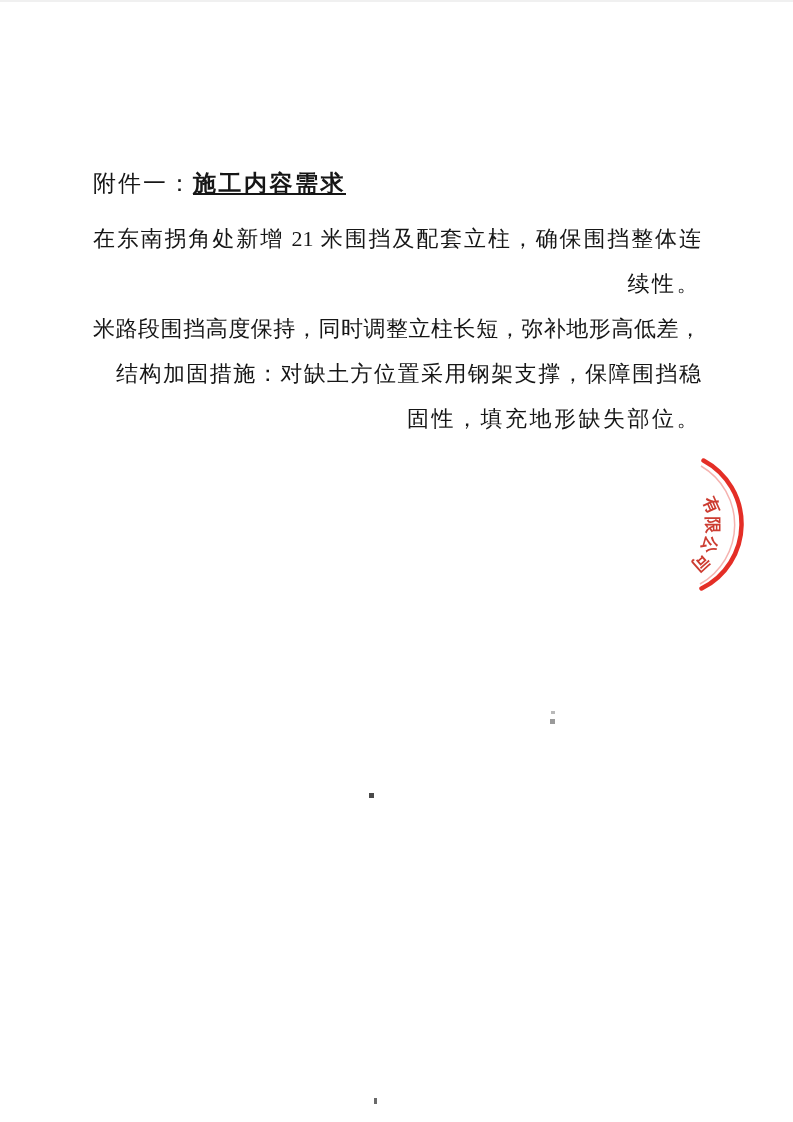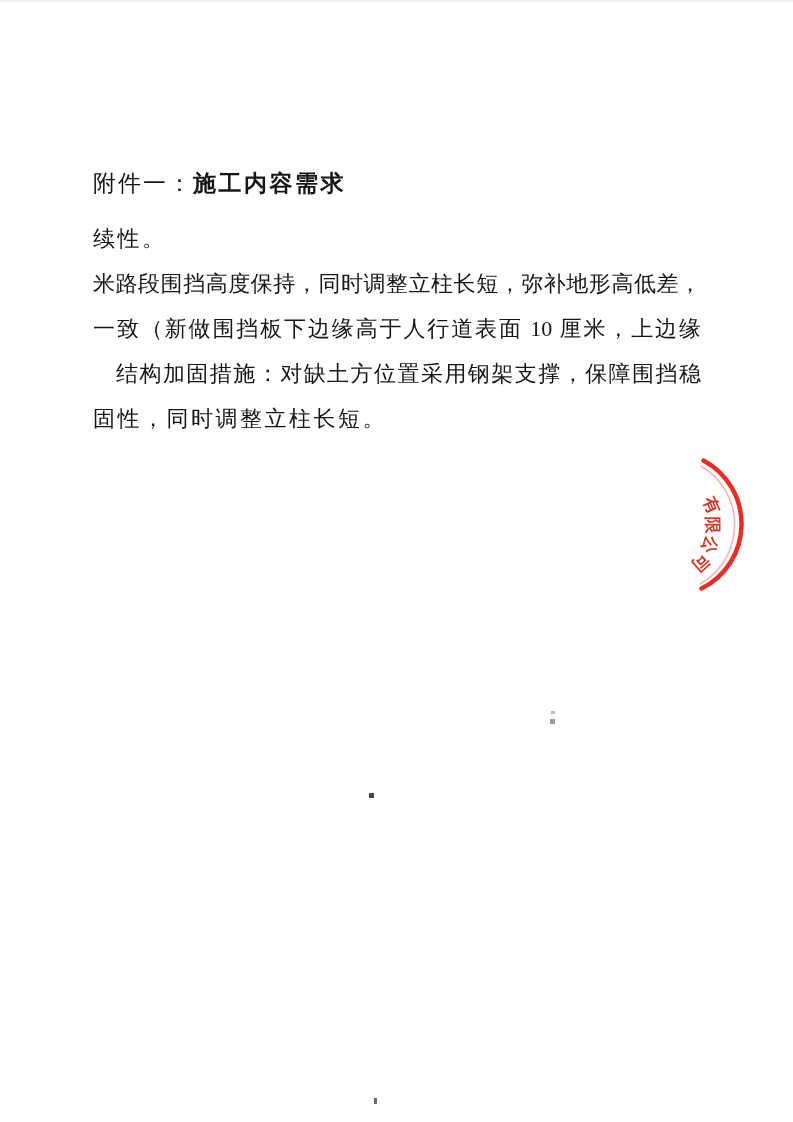--- a/index.html
+++ b/index.html
@@ -5,50 +5,50 @@
   html,body { margin:0; padding:0; }
   body {
     width:793px; height:1122px; background:#ffffff; position:relative;
     font-family:"Liberation Serif","DejaVu Serif",serif; color:#161616;
     overflow:hidden;
   }
   .scan-edge { position:absolute; left:0; top:0; width:793px; height:2px; background:#f0f0f0; }
   .doc { position:absolute; left:93px; top:161px; width:608px; }
   .line { height:45px; line-height:45px; font-size:22px; overflow:hidden; }
   .j { text-align:justify; text-align-last:justify; }
-  .plain { text-align:left; letter-spacing:2.5px; }
+  .plain { text-align:right; letter-spacing:2.5px; }
   .ind2 { padding-left:44px; }
   .ind1 { padding-left:23px; }
   .title-line { height:45px; line-height:45px; font-size:23px; margin-bottom:10px; letter-spacing:2px; }
   .bold-sans, .t-main {
-    font-family:"Liberation Sans","DejaVu Sans",sans-serif; font-weight:700;
+    font-family:"Liberation Sans","DejaVu Sans",sans-serif; font-weight:700;text-decoration:underline;
   }
   .t-main { letter-spacing:2.5px; }
   .stamp { position:absolute; left:568px; top:424px; width:200px; height:200px; pointer-events:none; }
   .speck { position:absolute; }
   .speck-a { left:551px; top:711px; width:4px; height:3px; background:#b9b9b9; }
   .speck-b { left:550px; top:719px; width:5px; height:5px; background:#9a9a9a; }
   .speck-c { left:369px; top:793px; width:5px; height:5px; background:#4a4a4a; }
   .speck-d { left:374px; top:1098px; width:3px; height:6px; background:#6a6a6a; }
 </style>
 </head>
 <body>
 
 <div class="scan-edge"></div>
 
 <div class="doc">
   <div class="title-line"><span class="t-prefix">附件一：</span><span class="t-main">施工内容需求</span></div>
 
+  <div class="line j"><span>在东南拐角处新增 21 米围挡及配套立柱，确保围挡整体连</span></div>
   <div class="line plain"><span>续性。</span></div>
 
   <div class="line j"><span>米路段围挡高度保持，同时调整立柱长短，弥补地形高低差，</span></div>
-  <div class="line j"><span>一致（新做围挡板下边缘高于人行道表面 10 厘米，上边缘</span></div>
 
   <div class="line j ind1"><span>结构加固措施：对缺土方位置采用钢架支撑，保障围挡稳</span></div>
-  <div class="line plain"><span>固性，同时调整立柱长短。</span></div>
+  <div class="line plain"><span>固性，填充地形缺失部位。</span></div>
 </div>
 
 <svg class="stamp" viewBox="0 0 200 200" xmlns="http://www.w3.org/2000/svg">
   <path d="M 135.5 36.5 A 72 72 0 0 1 133.5 164.5" fill="none" stroke="#e3231a" stroke-width="4.5" stroke-linecap="round" opacity="0.95"></path>
   <path d="M 133 42 A 68 68 0 0 1 132 160" fill="none" stroke="#e3231a" stroke-width="1.5" opacity="0.35"></path>
   <g font-family="Liberation Serif, DejaVu Serif, serif" font-size="17" font-weight="700" fill="#c7271b" text-anchor="middle" opacity="0.9">
     <text transform="translate(142,82) rotate(66)" dominant-baseline="middle">有</text>
     <text transform="translate(143,101) rotate(90)" dominant-baseline="middle">限</text>
     <text transform="translate(140,120) rotate(114)" dominant-baseline="middle">公</text>
     <text transform="translate(131,138) rotate(138)" dominant-baseline="middle">司</text>

